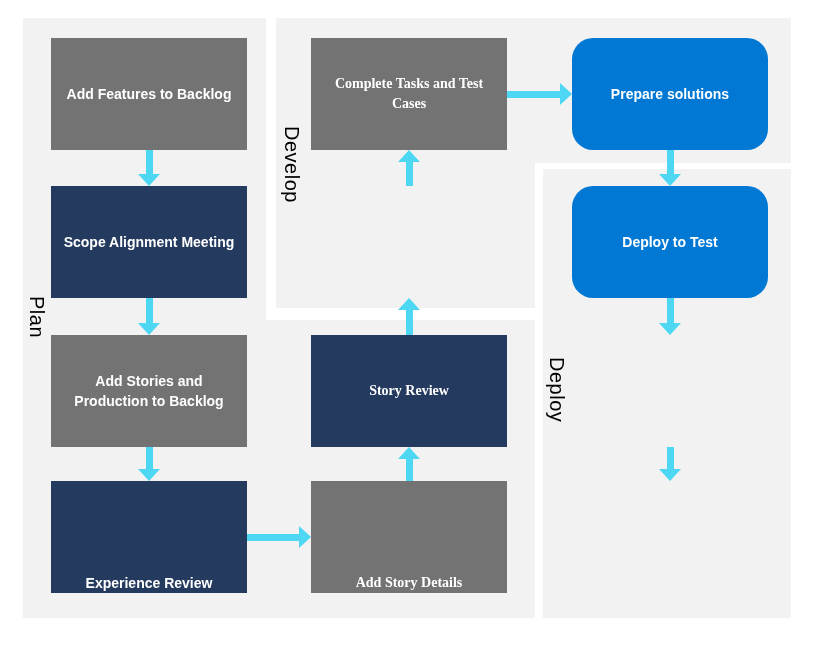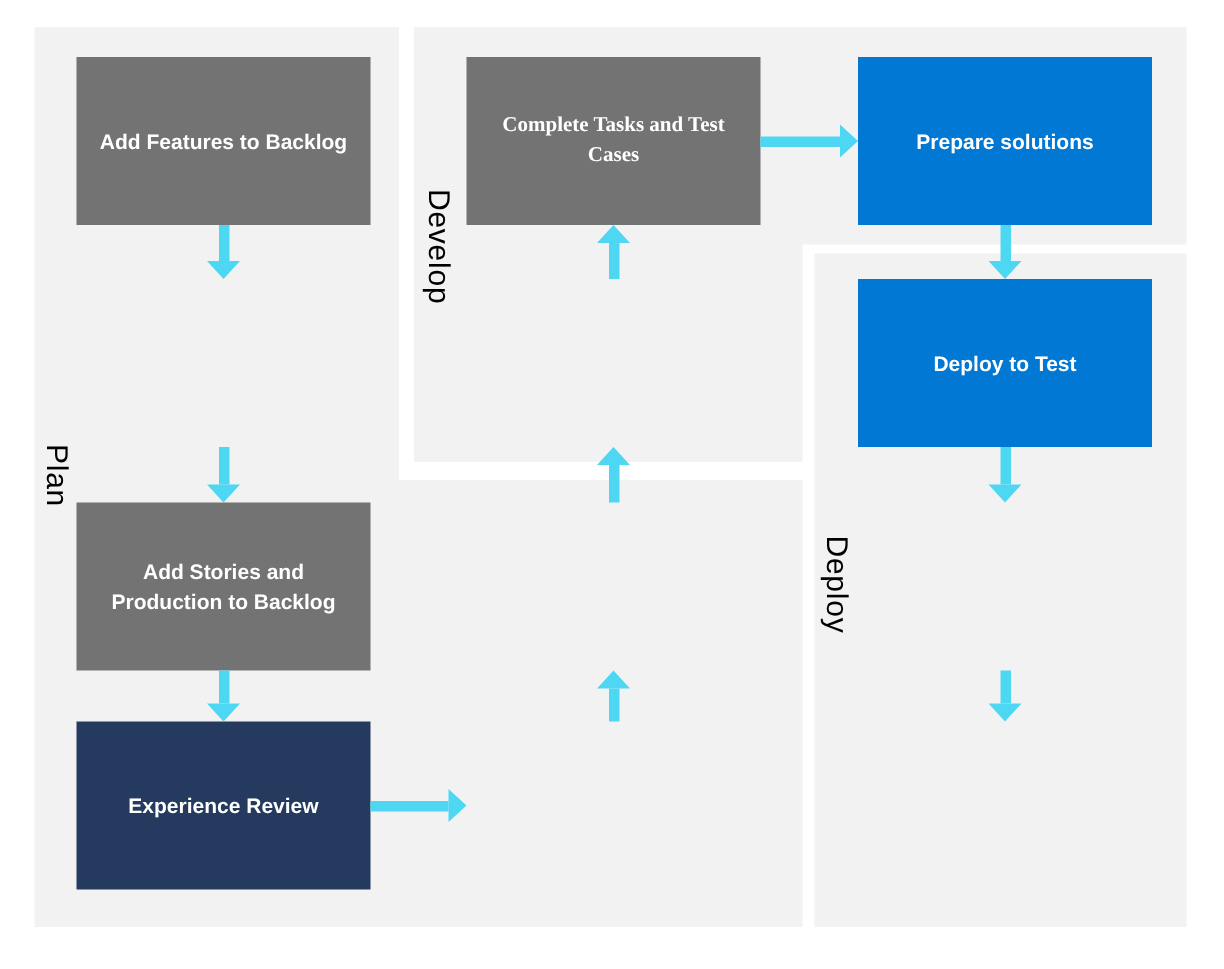--- a/index.html
+++ b/index.html
@@ -53,24 +53,24 @@
   }
   .box .box-label {
     color: var(--box_text, #fff);
     font-weight: bold;
     font-size: 14px;
     line-height: 20px;
     white-space: pre-line;
   }
   .box.gray { background: var(--gray, #737373); }
   .box.navy { background: var(--navy, #243a5e); }
-  .box.blue { background: var(--blue, #0078d4); }
+  .box.blue { background: var(--blue, #0078d4); border-radius: 21px; }
 
   .col1 { left: 51px; }  .col2 { left: 311px; font-family: Liberation Serif, serif; }  .col3 { left: 572px; }
-  .row1 { top: 38px; }   .row2 { top: 186px; }   .row3 { top: 335px; }  .row4 { top: 481px; }
+  .row1 { top: 38px; }   .row2 { top: 186px; }   .row3 { top: 335px; }  .row4 { top: 481px; align-items: flex-end; }
 
   
   .arrow {
     position: absolute;
     display: flex;
     align-items: center;
   }
   .arrow .stem { background: var(--arrow, #4dd7f2); }
   .arrow .stem, .arrow .head { display: block; }
   .arrow.down, .arrow.up { flex-direction: column; width: 22px; }
@@ -107,31 +107,40 @@
   <div class="panel panel-dev-strip"></div>
   <div class="panel panel-deploy"></div>
 
   <div class="vlabel vlabel-plan">Plan</div>
   <div class="vlabel vlabel-develop">Develop</div>
   <div class="vlabel vlabel-deploy">Deploy</div>
 
   <div class="box gray col1 row1">
     <span class="box-label">Add Features to Backlog</span>
   </div>
+  <div class="box navy col1 row2">
+    <span class="box-label">Scope Alignment Meeting</span>
+  </div>
   <div class="box gray col1 row3">
     <span class="box-label">Add Stories and
 Production to Backlog</span>
   </div>
   <div class="box navy col1 row4">
     <span class="box-label">Experience Review</span>
   </div>
 
   <div class="box gray col2 row1">
     <span class="box-label">Complete Tasks and Test
 Cases</span>
+  </div>
+  <div class="box navy col2 row3">
+    <span class="box-label">Story Review</span>
+  </div>
+  <div class="box gray col2 row4">
+    <span class="box-label">Add Story Details</span>
   </div>
 
   <div class="box blue col3 row1">
     <span class="box-label">Prepare solutions</span>
   </div>
   <div class="box blue col3 row2">
     <span class="box-label">Deploy to Test</span>
   </div>
 
   <div class="arrow down" style="left:138px; top:150px; height:36px">

